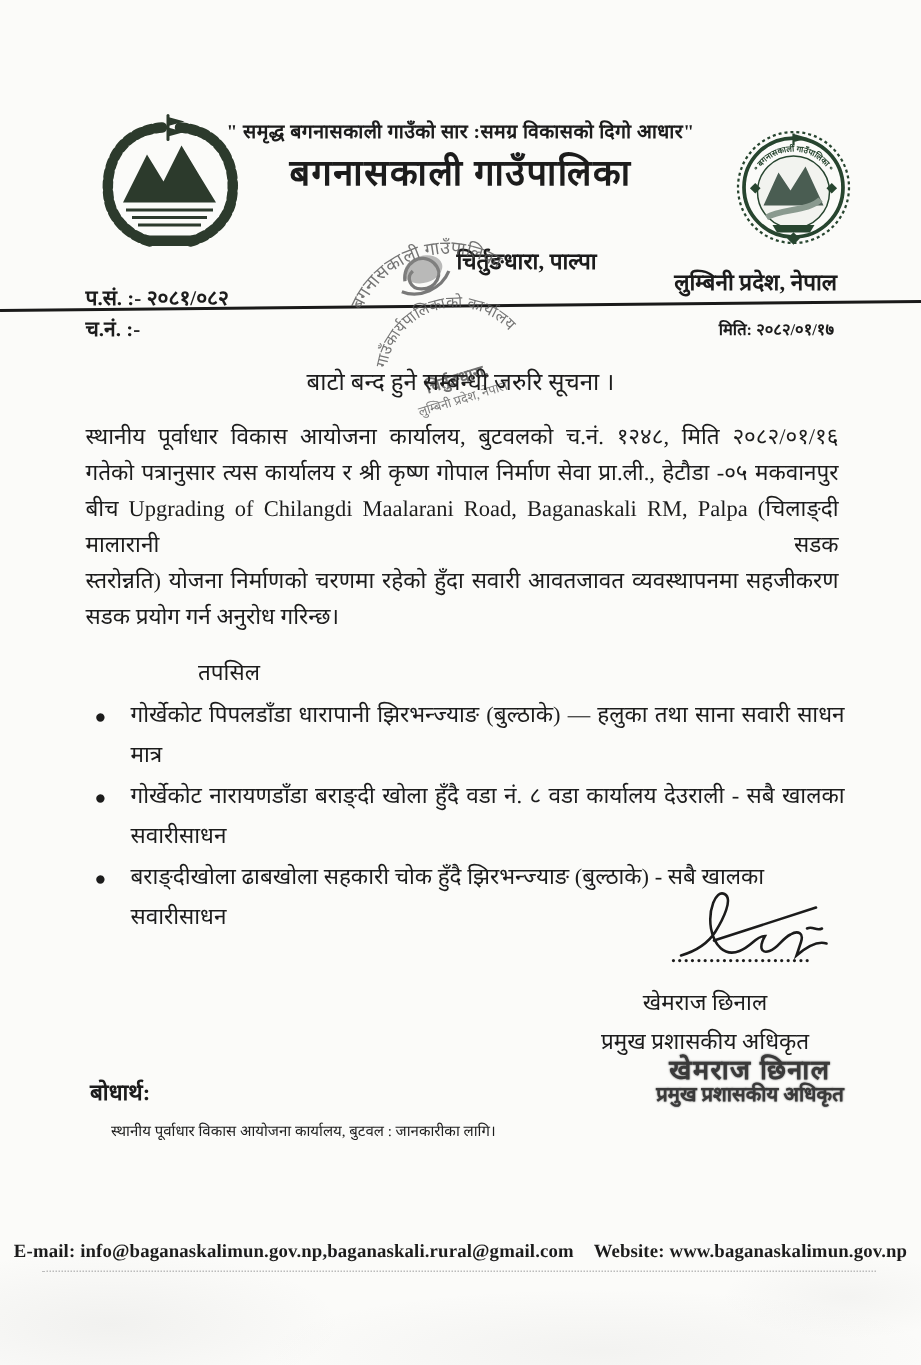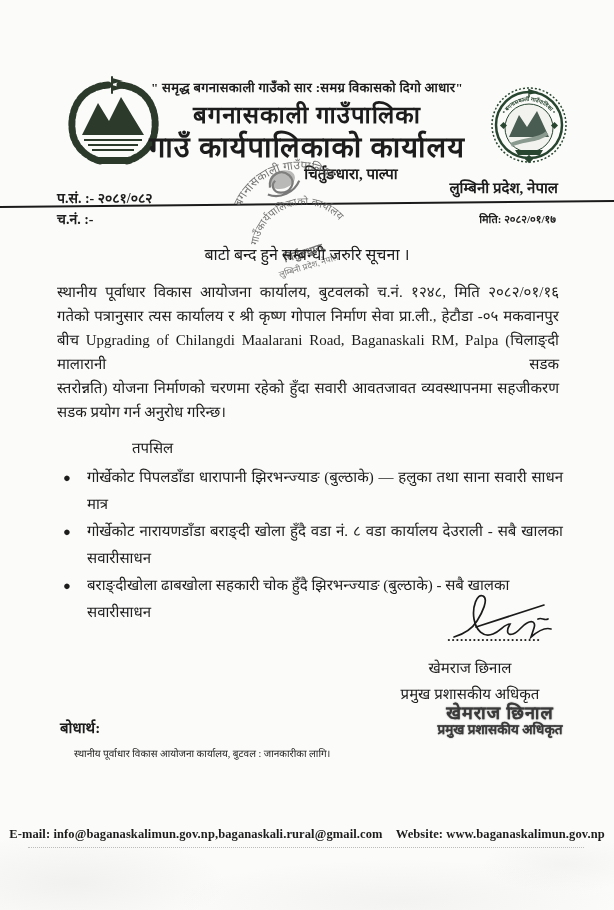--- a/index.html
+++ b/index.html
@@ -85,21 +85,20 @@
     <polygon points="20,54 30,32 38,44 48,28 60,54" fill="#4a5d52"></polygon>
     <path d="M22,62 C32,56 50,58 58,50" stroke="#8a9a8f" stroke-width="4" fill="none"></path>
     <rect x="12" y="40" width="5" height="5" transform="rotate(45 14.5 42.5)" fill="#27452f"></rect>
     <rect x="63" y="40" width="5" height="5" transform="rotate(45 65.5 42.5)" fill="#27452f"></rect>
     <rect x="37" y="73" width="6" height="6" transform="rotate(45 40 76)" fill="#27452f"></rect>
     <path d="M26,67 h28 l-3,5 h-22 z" fill="#27452f"></path>
   </svg>
 
   <div class="abs ctr slogan">" समृद्ध बगनासकाली गाउँको सार :समग्र विकासको दिगो आधार"</div>
   <div class="abs ctr title1">बगनासकाली गाउँपालिका</div>
-  <div class="abs ctr title2">गाउँ कार्यपालिकाको कार्यालय</div>
   <div class="abs ctr address">चिर्तुङधारा, पाल्पा</div>
 
   <div class="abs refline" style="top:164px;">
     <span>प.सं. :-</span>
     <span>२०८१/०८२</span>
   </div>
   <div class="abs refline" style="top:185px;">
     <span>च.नं. :-</span>
   </div>
   <div class="abs province">लुम्बिनी प्रदेश, नेपाल</div>

